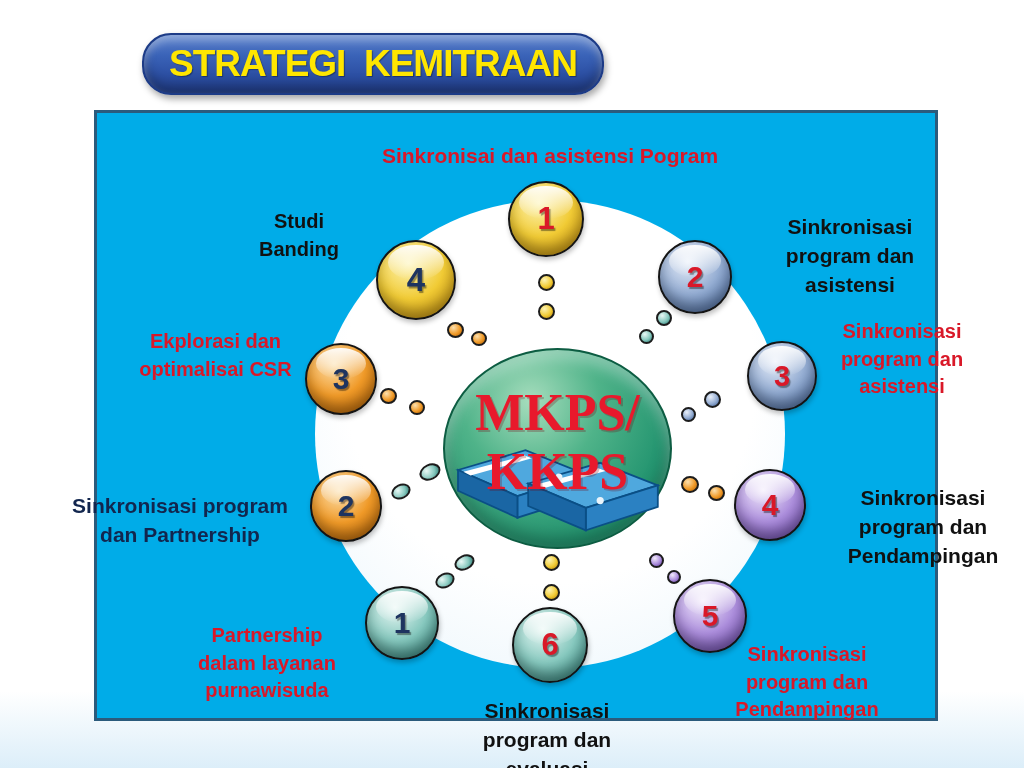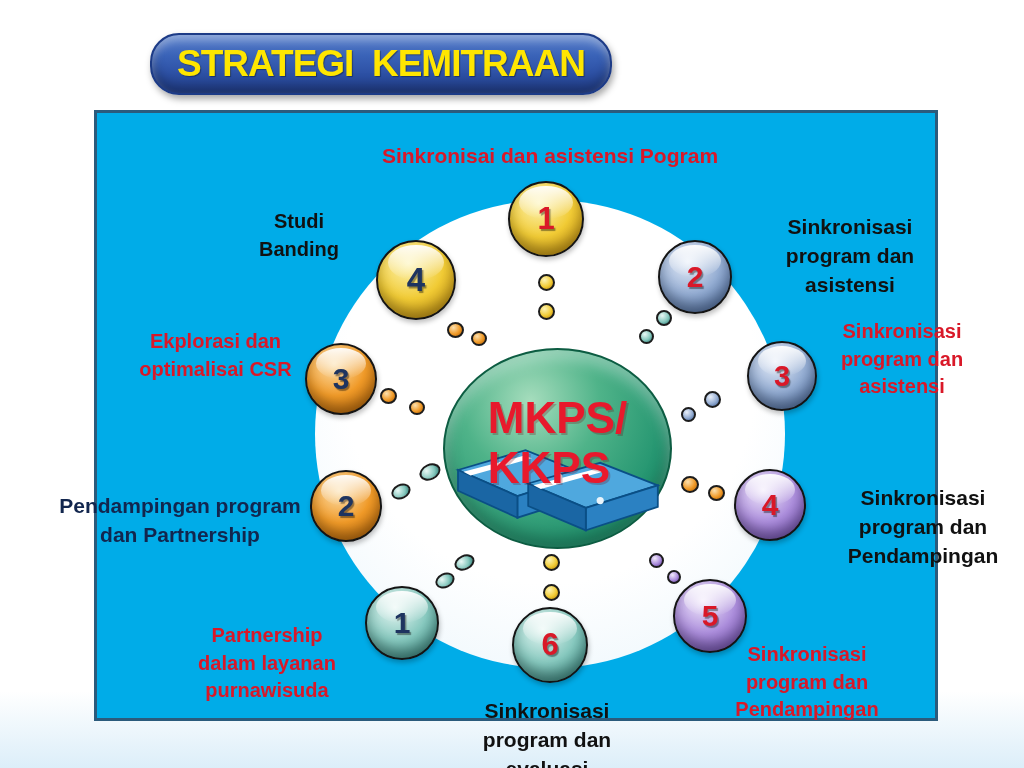--- a/index.html
+++ b/index.html
@@ -3,21 +3,21 @@
 <meta charset="utf-8">
 <style>
   html,body{margin:0;padding:0;background:#fff;}
   .page{
     position:relative;width:1024px;height:768px;overflow:hidden;
     font-family:"Liberation Sans",sans-serif;
     background:linear-gradient(180deg,#ffffff 0%,#ffffff 90%,#dceef9 100%);
   }
   
   .title-pill{
-    position:absolute;left:150px;top:33px;width:458px;height:58px;
+    position:absolute;left:142px;top:33px;width:458px;height:58px;
     border-radius:29px;
     background:linear-gradient(180deg,#5d83cc 0%,#3a63b8 35%,#2c4fa3 70%,#234191 100%);
     border:2px solid #1d3b86;
     box-shadow:inset 0 5px 8px rgba(255,255,255,.35), inset 0 -8px 12px rgba(0,0,0,.28), 2px 4px 7px rgba(0,0,0,.35);
     display:flex;align-items:center;justify-content:center;
   }
   .title-pill span{
     color:var(--title-text);font-weight:bold;font-size:37px;letter-spacing:-1px;
     white-space:pre;text-shadow:1px 1px 1px rgba(0,0,0,.35);
   }
@@ -36,23 +36,24 @@
   
   .center-ellipse{
     position:absolute;left:443px;top:348px;width:225px;height:197px;border-radius:50%;
     background:radial-gradient(ellipse at 38% 26%, #a6ddbd 0%, #4fb389 35%, #249570 70%, #167a57 100%);
     border:2px solid #0d5c42;
     box-shadow:inset 0 10px 14px rgba(255,255,255,.35), inset 0 -10px 16px rgba(0,0,0,.25);
     z-index:3;display:flex;align-items:center;justify-content:center;
   }
   .books{position:absolute;left:4px;bottom:-4px;width:216px;height:126px;}
   .center-text{
-    position:relative;z-index:2;transform:translateY(-6px);
-    color:var(--center-red);font-weight:bold;font-size:44px;line-height:1.13;
+    position:relative;z-index:2;text-align:center;transform:translateY(-6px);
+    color:var(--center-red);font-weight:bold;font-size:52px;line-height:1.13;
     text-shadow:2px 2px 0 rgba(110,0,10,.25);
+    font-family:Liberation Serif, serif;
   }
   .center-text span{display:block;}
   
   .dyn{position:absolute;inset:0;z-index:4;}
   .ball{
     position:absolute;border-radius:50%;border:2px solid #141414;box-sizing:border-box;
     display:flex;align-items:center;justify-content:center;
     box-shadow:inset 0 -8px 12px rgba(0,0,0,.28), 1px 3px 5px rgba(0,0,0,.25);
   }
   .ball .gloss{
@@ -180,21 +181,21 @@
         <div class="gloss"></div>
         <span class="num" style="color: rgb(30, 52, 96); font-size: 33px;">4</span>
       </div>
     </div>
 
   <div class="lbl c-red  lbl-top">Sinkronisai dan asistensi Pogram</div>
   <div class="lbl c-ink  lbl-studi">Studi
 Banding</div>
   <div class="lbl c-red  lbl-ekplorasi">Ekplorasi dan
 optimalisai CSR</div>
-  <div class="lbl c-navy lbl-partnership-left">Pendampingan program
+  <div class="lbl c-navy lbl-partnership-left">Sinkronisasi program
 dan Partnership</div>
   <div class="lbl c-red  lbl-purnawisuda">Partnership
 dalam layanan
 purnawisuda</div>
   <div class="lbl c-ink  lbl-bottom">Sinkronisasi
 program dan
 evaluasi</div>
   <div class="lbl c-ink  lbl-asistensi-black">Sinkronisasi
 program dan
 asistensi</div>

